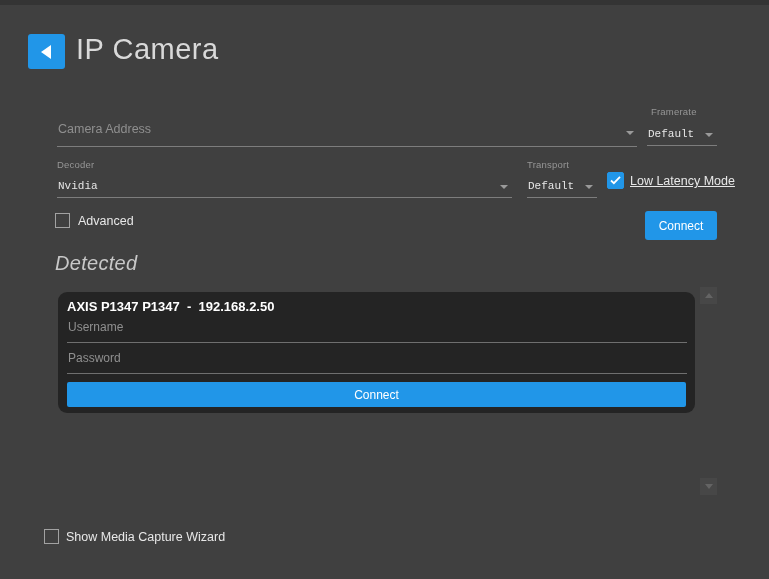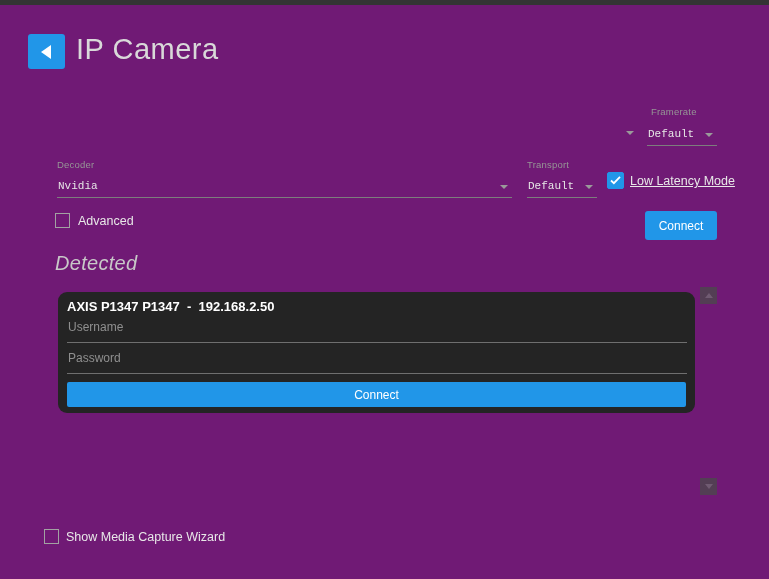--- a/index.html
+++ b/index.html
@@ -1,19 +1,19 @@
 <!DOCTYPE html>
 <html><head>
 <meta charset="utf-8">
 <style>
   html,body{margin:0;padding:0;background:#202020;}
   .app{
     position:relative;
     width:769px;height:579px;
-    background:#701a75;
+    background:#404040;
     font-family:"Liberation Sans", sans-serif;
     overflow:hidden;
     -webkit-font-smoothing:antialiased;
   }
   .top-strip{position:absolute;left:0;top:0;width:769px;height:5px;background:#343434;}
 
   
   .back-btn{
     position:absolute;left:28px;top:34px;width:37px;height:35px;
     background:var(--accent);border-radius:3px;
@@ -102,20 +102,21 @@
 <body>
 
 <div class="app" style="--accent:#2196e8;">
   <div class="top-strip"></div>
 
   <div class="back-btn">
     <span class="back-arrow"></span>
   </div>
   <div class="page-title">IP Camera</div>
 
+  <input class="line-input" style="left: 57px; top: 116px; width: 563px; height: 26px;" placeholder="Camera Address">
   <span class="combo-chevron" style="left:626px;top:131px;"></span>
 
   <div class="field-label" style="left:651px;top:106px;">Framerate</div>
   <div class="dropdown" style="left:647px;top:119px;width:70px;height:27px;">
     <span class="value">Default</span>
     <span class="chevron"></span>
   </div>
 
   <div class="field-label" style="left:57px;top:159px;">Decoder</div>
   <div class="dropdown" style="left:57px;top:171px;width:455px;height:27px;">

